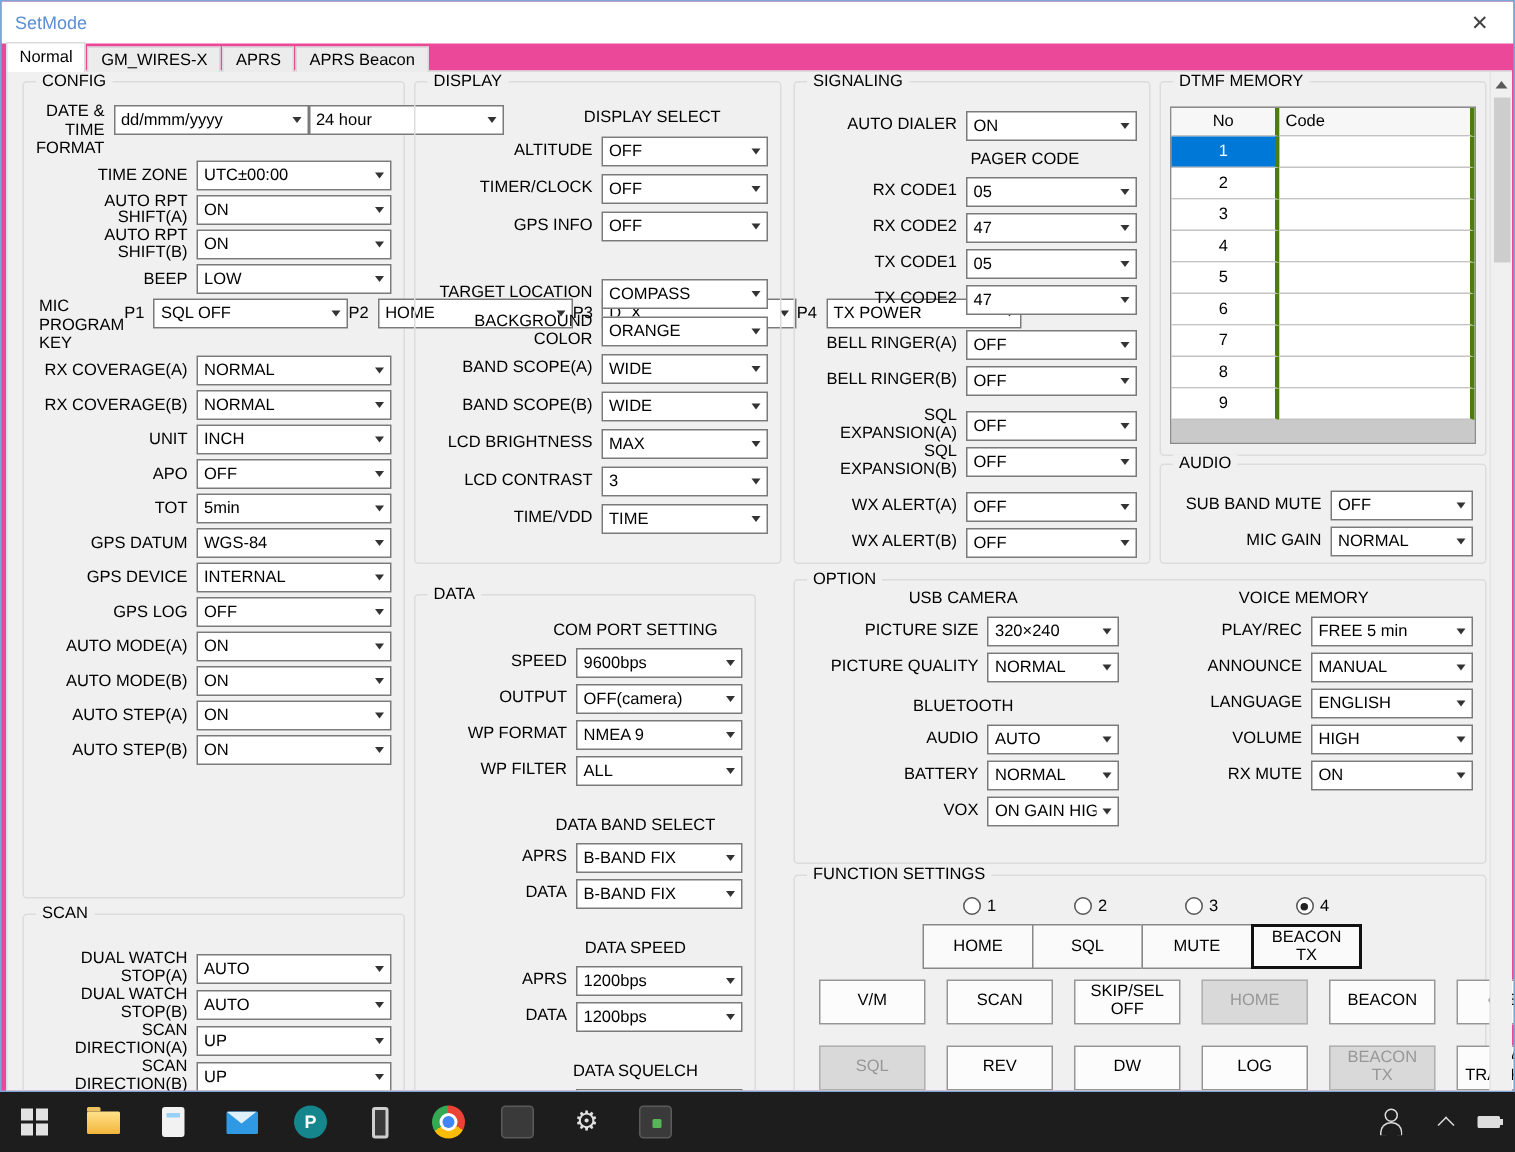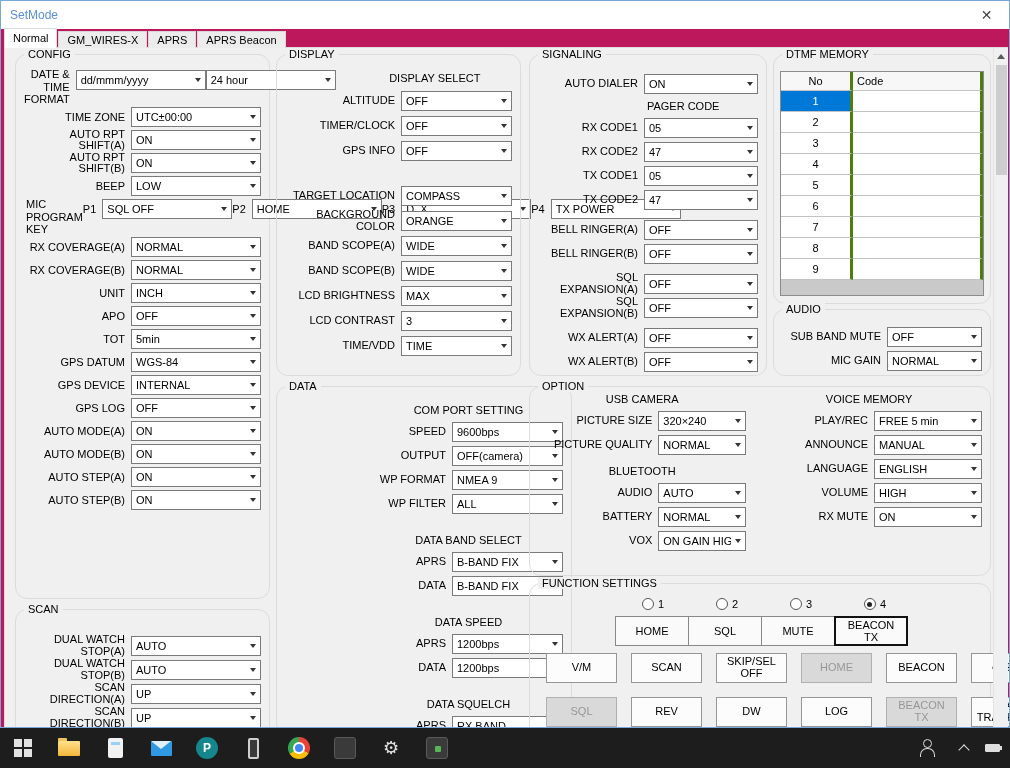--- a/index.html
+++ b/index.html
@@ -1,28 +1,28 @@
 <!DOCTYPE html>
 <html><head>
 <meta charset="utf-8">
 <style>
 *{box-sizing:border-box;margin:0;padding:0}
 html,body{width:1010px;height:768px}
 body{position:relative;overflow:hidden;background:#000;font-family:"Liberation Sans","DejaVu Sans",sans-serif;font-size:11px;color:#000}
 
-.dialog{position:absolute;left:0;top:0;width:1010px;height:728px;background:#be185d;border:1px solid #7aa7d9;overflow:hidden}
+.dialog{position:absolute;left:0;top:0;width:1010px;height:728px;background:#ec4899;border:1px solid #7aa7d9;overflow:hidden}
 .titlebar{position:absolute;left:0;top:0;right:0;height:28px;background:#fff}
 .wtitle{position:absolute;left:9px;top:0;line-height:28px;font-size:12px;color:#5a8fd6}
 .closebtn{position:absolute;right:0;top:0;width:45px;height:28px;display:flex;align-items:center;justify-content:center;color:#444;font-size:14px}
 .tabs{position:absolute;left:3px;top:28px;height:19px;display:flex;align-items:flex-end;z-index:3}
 .tab{height:17px;line-height:16px;padding:0 8px;background:#ececec;border:1px solid #d9d9d9;border-bottom:none;margin-right:1px}
 .tab.active{background:#fff;height:20px;line-height:19px;border-color:#dcdcdc;position:relative}
 .tabpage{position:absolute;left:3px;top:46px;width:1004px;height:681px;border:1px solid #dcdcdc;background:#f0f0f0}
 
-.group{position:absolute;border:1px solid #dcdcdc;border-radius:12px}
+.group{position:absolute;border:1px solid #dcdcdc;border-radius:3px}
 .gtitle{position:absolute;top:-7px;left:8px;background:#f0f0f0;padding:0 4px;white-space:nowrap}
 .rows{position:absolute;left:8px;right:8px;top:13px;display:flex;flex-direction:column}
 .row{display:flex;align-items:center;flex:none}
 .row.sel{height:var(--rh,24px)}
 .row.hdr{display:block;height:20px;line-height:20px;text-align:center;margin-left:32%}
 .row.gap{height:var(--gh,6px)}
 .lbl{flex:1;min-width:0;text-align:right;padding-right:6px;line-height:1.05}
 .combo{width:var(--cw,120px);height:20px;background:#fff;border:1px solid #7a7a7a;display:flex;align-items:center;flex:none}
 .cval{flex:1;min-width:0;padding:0 2px 0 4px;white-space:nowrap;overflow:hidden}
 .carr{width:14px;flex:none;display:flex;align-items:center;justify-content:center}
@@ -31,21 +31,21 @@
 .klbl{width:80px;align-self:center;padding-left:2px;line-height:1.15}
 .mlbl{flex:1;align-self:center;text-align:right;padding-right:6px;line-height:1.15}
 .kitems{flex:1;display:flex;flex-direction:row}
 .kitems .row.sel{justify-content:flex-end}
 
 .g-config{left:14px;top:53px;width:255px;height:545px;--cw:130px;--rh:23px}
 .g-scan{left:14px;top:608px;width:255px;height:130px;--cw:130px}
 .g-scan .rows{top:24px}
 .g-display{left:275px;top:53px;width:245px;height:322px;--cw:111px;--rh:25px}
 .g-display .row.gap{height:20px}
-.g-data{left:275px;top:385px;width:296px;height:350px;--cw:111px}
+.g-data{left:275px;top:395px;width:228px;height:350px;--cw:111px}
 .g-data .rows>.hdr{margin-top:14px}
 .g-data .rows>.hdr:first-child{margin-top:0}
 .g-signaling{left:528px;top:53px;width:238px;height:322px;--cw:114px}
 .g-signaling .rows{top:17px}
 .g-dtmf{left:772px;top:53px;width:218px;height:250px}
 .g-audio{left:772px;top:308px;width:218px;height:67px;--cw:95px}
 .g-audio .rows{top:15px}
 .g-option{left:528px;top:385px;width:462px;height:190px}
 .opt-cols{position:absolute;left:8px;right:8px;top:2px;display:flex;gap:10px}
 .opt-col{display:flex;flex-direction:column}

